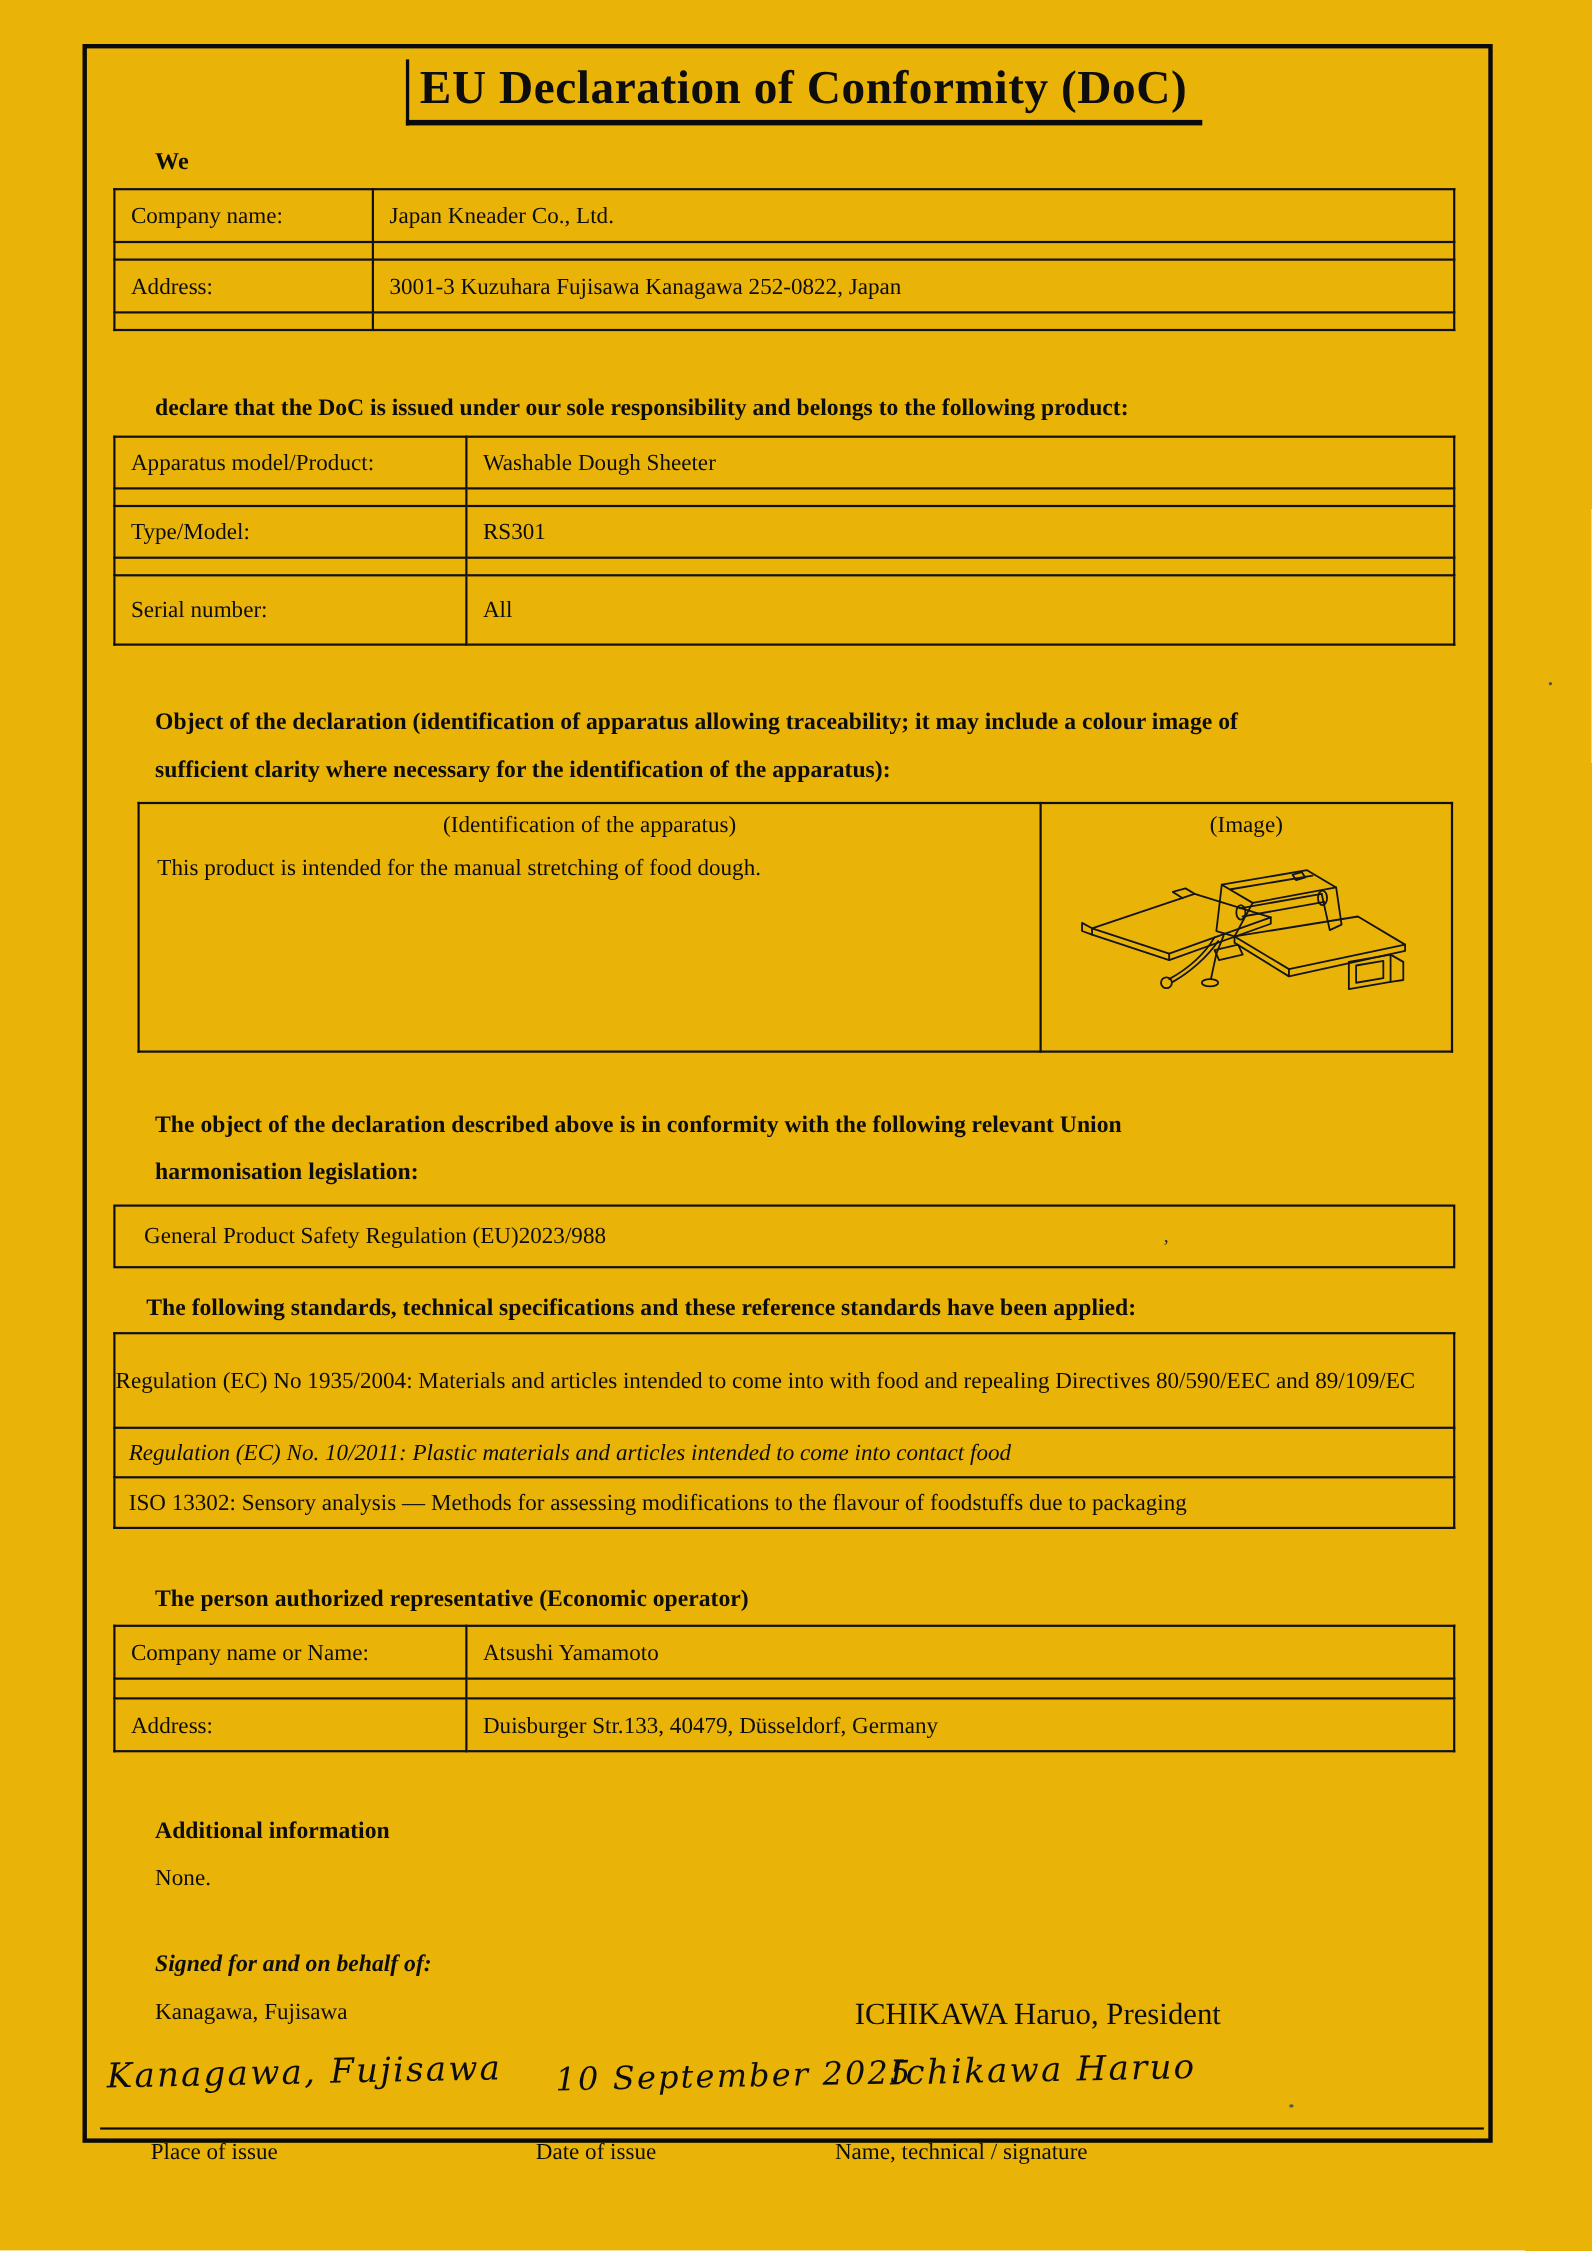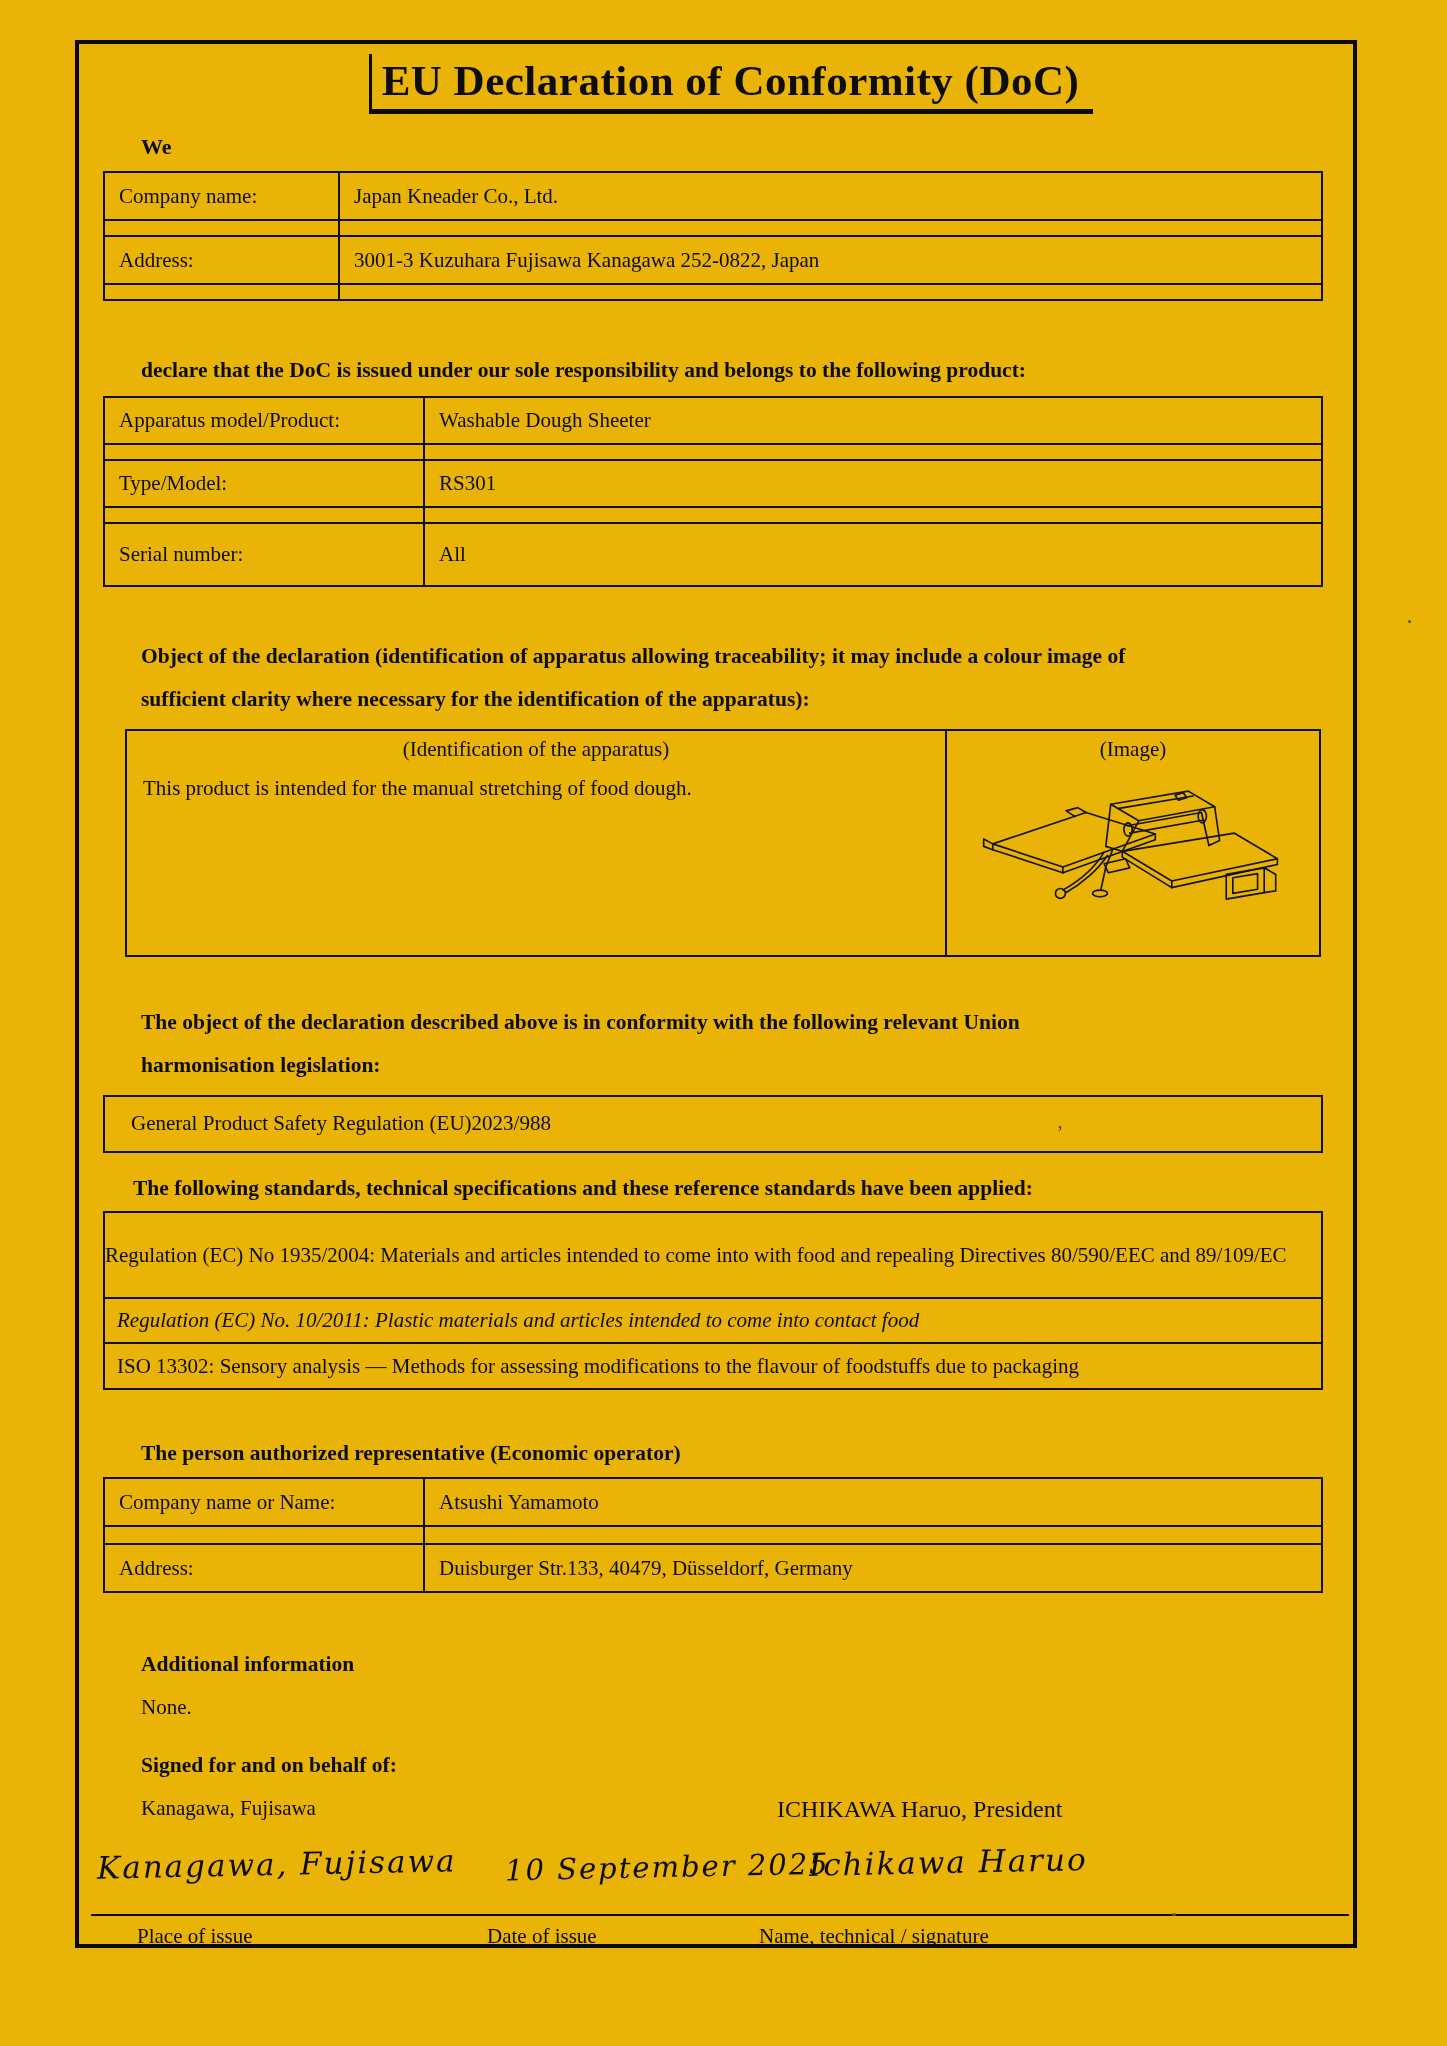--- a/index.html
+++ b/index.html
@@ -223,25 +223,25 @@
       <tr style="height:48px;">
         <td>Address:</td>
         <td>Duisburger Str.133, 40479, Düsseldorf, Germany</td>
       </tr>
     </tbody>
       </table>
 
     <div class="h" style="margin-top:58px;">Additional information</div>
     <div class="body-text" style="margin-top:18px;">None.</div>
 
-    <div class="h" style="margin-top:32px;">Signed for and on behalf of:</div>
+    <div class="h" style="margin-top:52px;font-style:italic;">Signed for and on behalf of:</div>
 
     <div style="position:relative; margin-top:18px; height:30px;">
       <span class="body-text">Kanagawa, Fujisawa</span>
-      <span style="position:absolute; left:674px; font-size:24px;">ICHIKAWA Haruo, President</span>
+      <span style="position:absolute; left:674px; font-size:28px;">ICHIKAWA Haruo, President</span>
     </div>
 
     <div class="sig-area">
       <span class="hand" style="left:-6px; top:6px;">Kanagawa, Fujisawa</span>
       <span class="hand" style="left:402px; top:10px; font-size:29px;">10 September 2025</span>
       <span class="hand" style="left:706px; top:4px;">Ichikawa Haruo</span>
       <div class="sig-line"></div>
       <span class="sig-label" style="left:34px;">Place of issue</span>
       <span class="sig-label" style="left:384px;">Date of issue</span>
       <span class="sig-label" style="left:656px;">Name, technical / signature</span>

